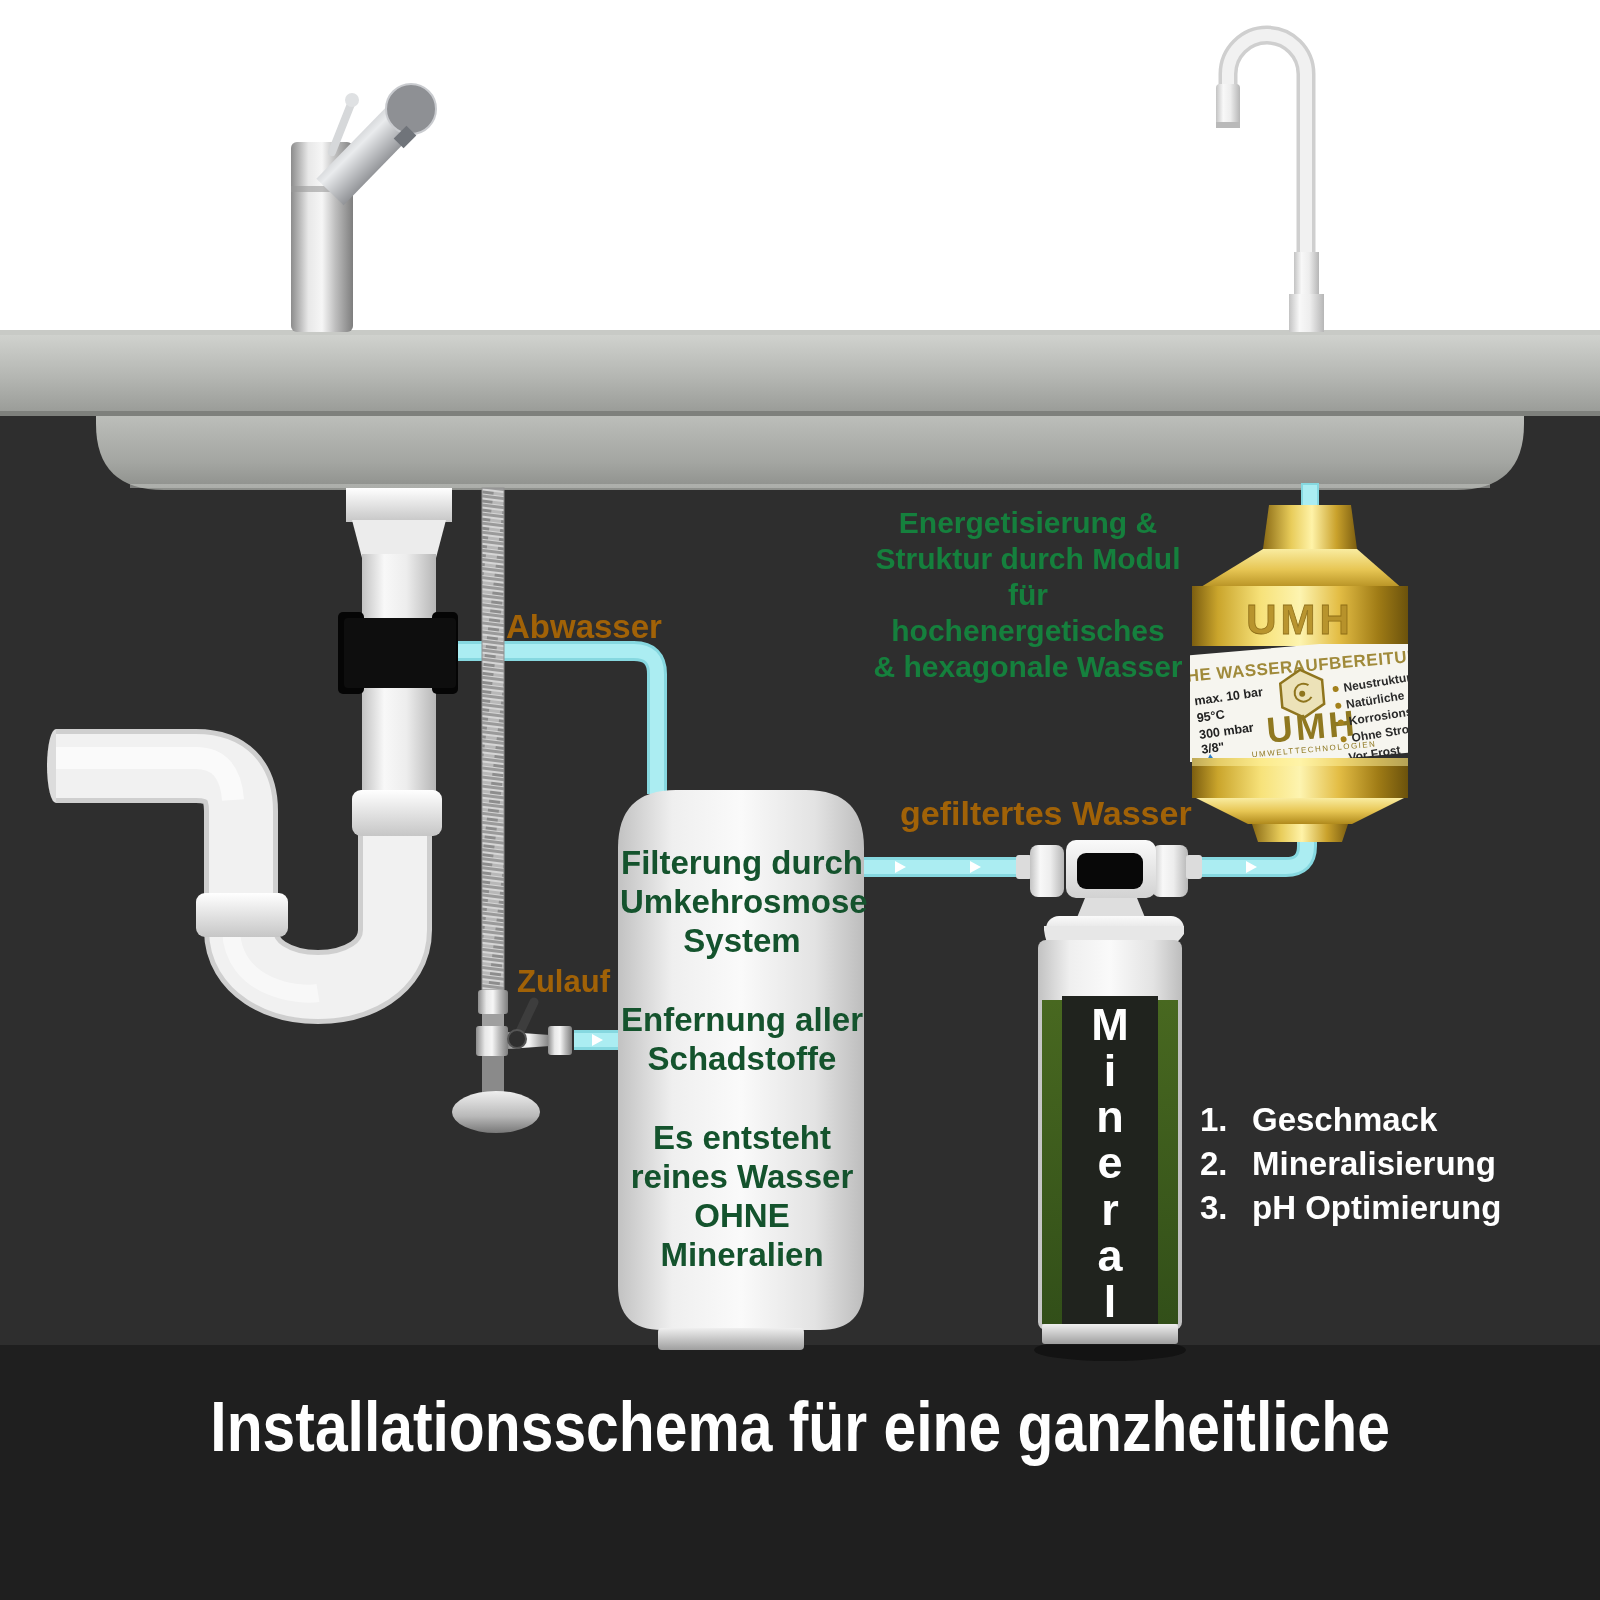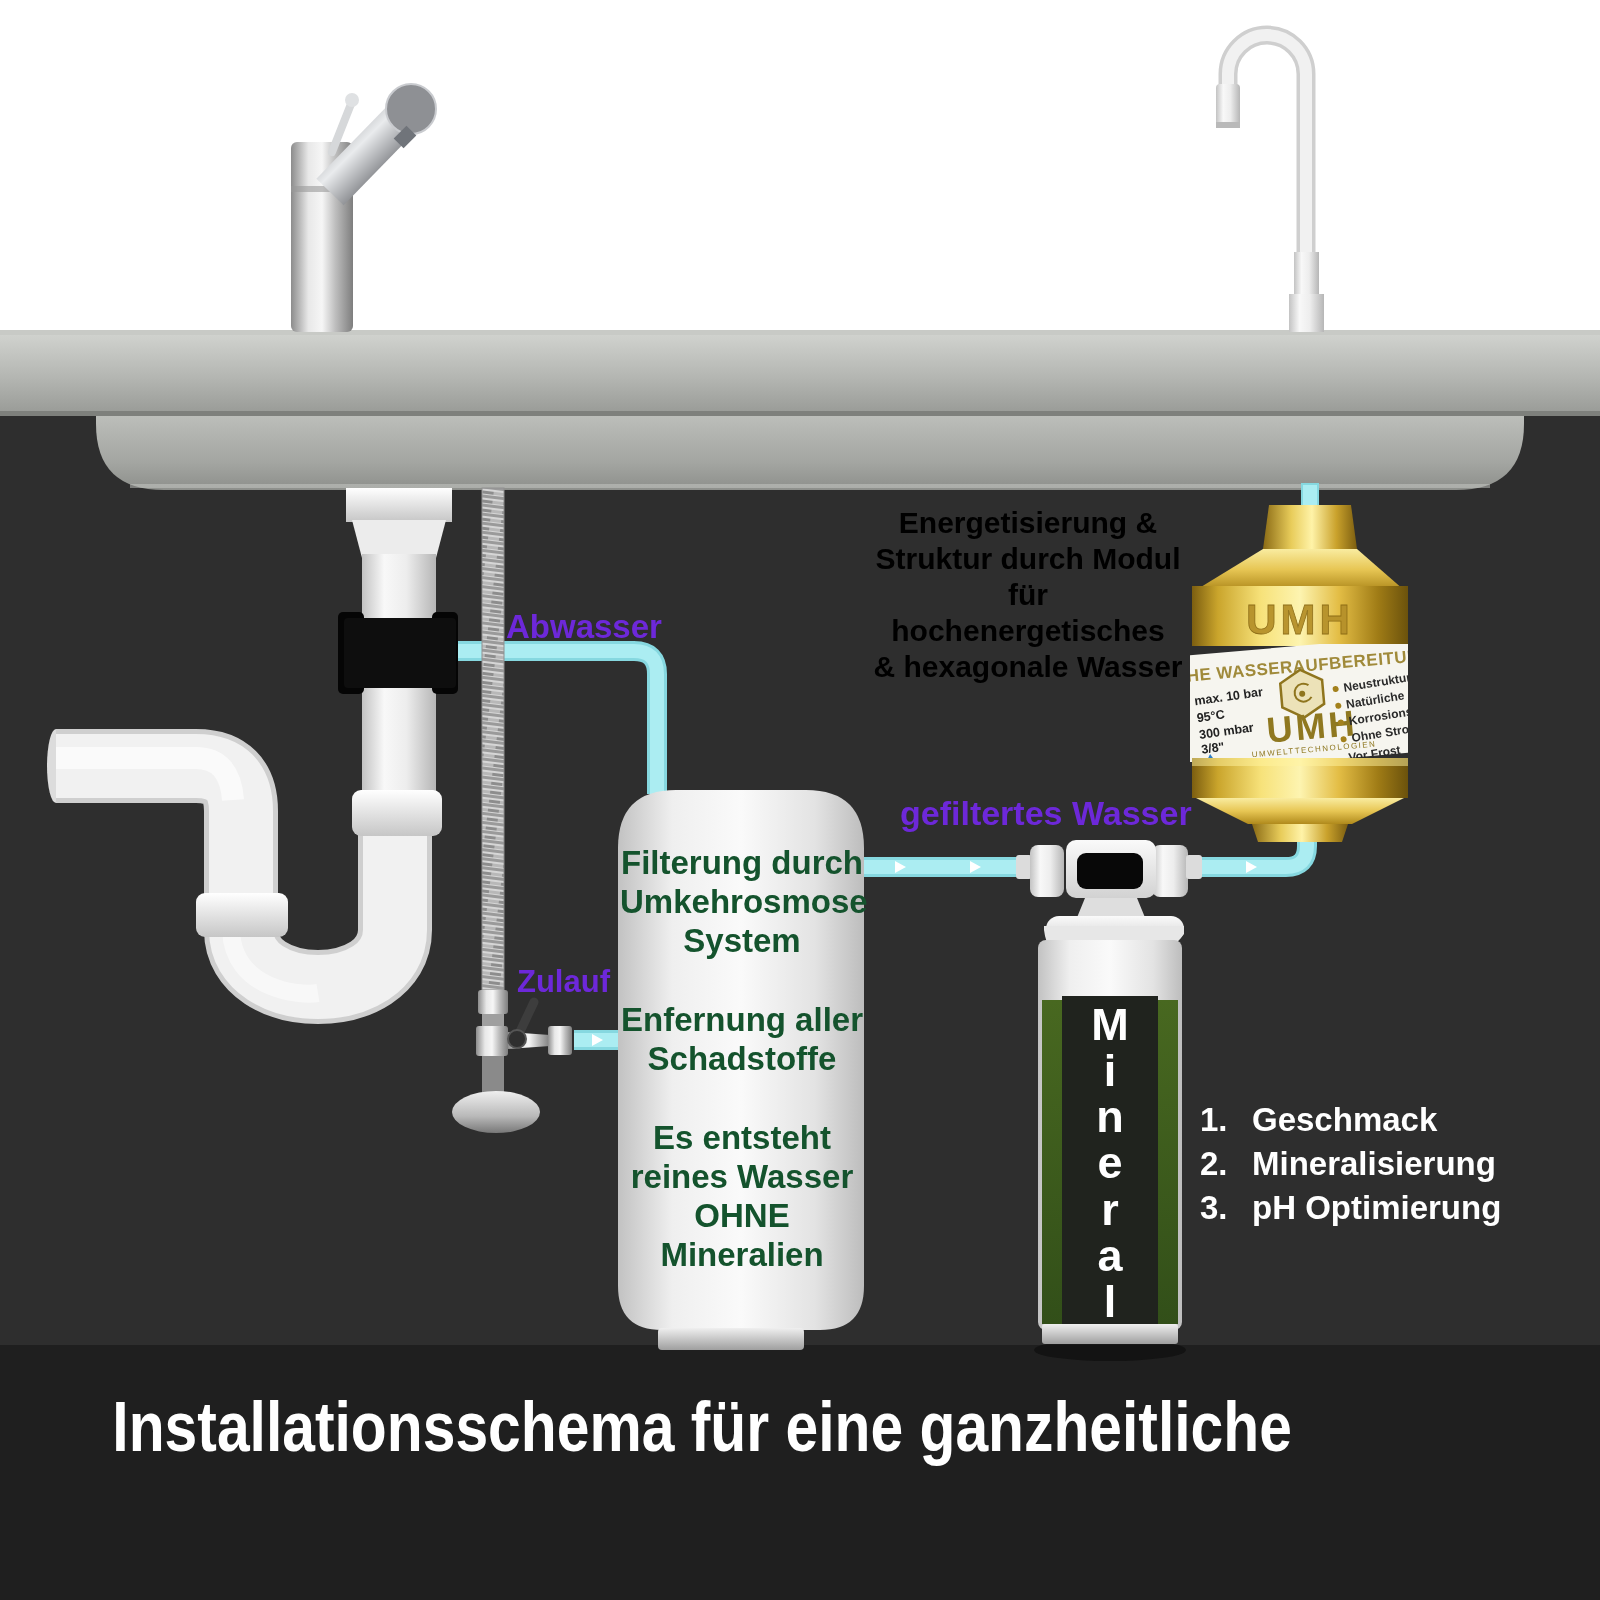--- a/index.html
+++ b/index.html
@@ -1,34 +1,34 @@
 <!DOCTYPE html>
 <html><head>
 <meta charset="utf-8">
 <style>
   html,body{margin:0;padding:0;}
   body{font-family:"Liberation Sans",sans-serif;}
   #canvas{position:relative;width:1600px;height:1600px;background:#ffffff;overflow:hidden;}
   #diagram{position:absolute;left:0;top:0;}
-  .lbl{position:absolute;color:#6d28d9;font-weight:700;white-space:nowrap;}
+  .lbl{position:absolute;color:#a16207;font-weight:700;white-space:nowrap;}
   #lbl-abwasser{left:506px;top:608px;font-size:33px;}
   #lbl-zulauf{left:517px;top:964px;font-size:31px;}
   #lbl-gefiltert{left:900px;top:794px;font-size:34px;text-align:right;}
   #module-note{position:absolute;left:868px;top:505px;width:320px;text-align:center;
-    color:#000000;font-weight:700;font-size:30px;line-height:36px;}
+    color:#15803d;font-weight:700;font-size:30px;line-height:36px;}
   #tank-text{position:absolute;left:620px;top:843px;width:244px;text-align:center;
     color:#14532d;font-weight:700;font-size:33px;line-height:39px;}
   #tank-text .gap{margin-top:40px;}
   #benefits{position:absolute;left:1200px;top:1100px;color:#ffffff;font-weight:700;font-size:33px;}
   #benefits .row{display:flex;height:40px;margin-bottom:4px;align-items:center;}
   #benefits .num{width:52px;}
   #mineral-letters{position:absolute;left:1062px;top:1002px;width:96px;height:322px;
     display:flex;flex-direction:column;justify-content:space-between;align-items:center;
     color:#ffffff;font-weight:700;font-size:45px;line-height:1;}
-  #footer-title{position:absolute;left:0;top:1378px;width:1600px;text-align:left;
+  #footer-title{position:absolute;left:0;top:1378px;width:1600px;text-align:center;
     color:#ffffff;font-weight:700;font-size:70px;line-height:99px;}
   #footer-title .tline{display:inline-block;transform:scaleX(0.84);white-space:nowrap;}
 </style>
 </head>
 <body>
 
 <div id="canvas">
 
 <svg id="diagram" width="1600" height="1600" viewBox="0 0 1600 1600" xmlns="http://www.w3.org/2000/svg">
   <defs>

